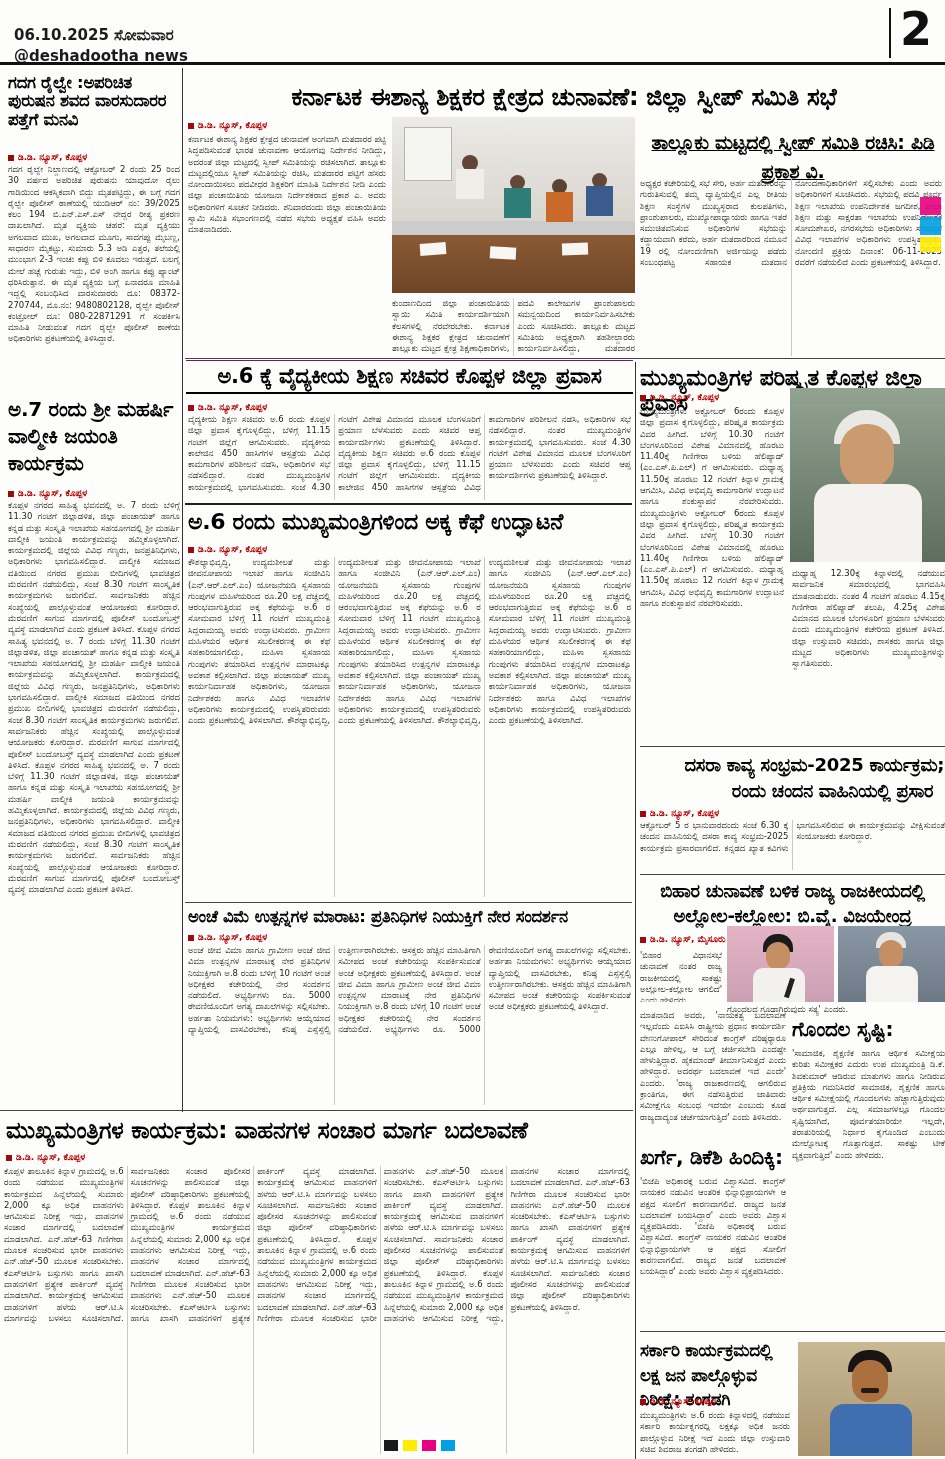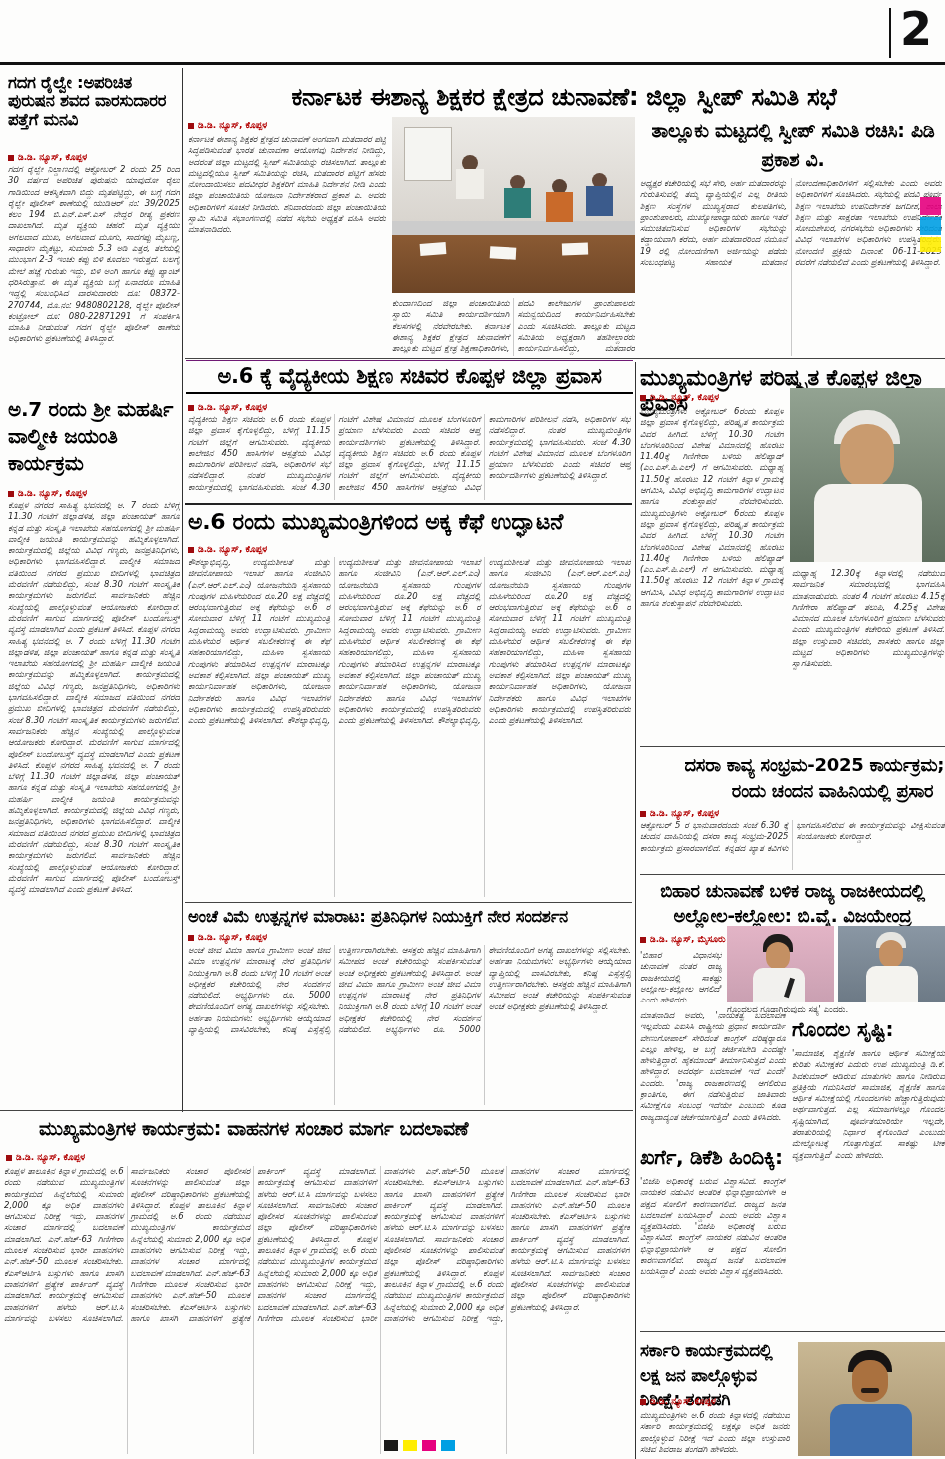--- a/index.html
+++ b/index.html
@@ -5,40 +5,44 @@
   html,body{margin:0;padding:0;background:#777;}
   #page{position:relative;width:945px;height:1459px;margin:0 auto;background:#fdfdfc;
         font-family:"DejaVu Sans","Liberation Sans",sans-serif;color:#1b1b1b;overflow:hidden;}
   .abs{position:absolute;}
   .rule-h{position:absolute;background:#111;}
   .rule-v{position:absolute;background:#333;width:1px;}
   .headline{font-weight:bold;color:#000;line-height:1.12;letter-spacing:-0.3px;}
   .byline{display:flex;align-items:center;gap:4px;font-weight:bold;color:#b30000;font-size:9px;}
   .bmark{width:6px;height:6px;background:#9e0b0e;display:inline-block;flex:0 0 auto;}
   .body-txt{font-size:8.5px;line-height:1.33;text-align:justify;color:#222;overflow:hidden;
-            word-break:break-word;hyphens:auto;font-style:italic;}
+            word-break:break-word;hyphens:auto;}
   .cols2{column-count:2;column-gap:8px;column-rule:1px solid #c9c9c9;}
   .cols3{column-count:3;column-gap:8px;column-rule:1px solid #c9c9c9;}
   .cols5{column-count:5;column-gap:7px;column-rule:1px solid #c9c9c9;}
   .center{text-align:center;}
   .photo{position:absolute;overflow:hidden;background:#ccc;}
   .regmark{position:absolute;opacity:.9;}
   .subhead2{font-weight:bold;font-size:19px;color:#000;letter-spacing:-0.3px;}
   
   .mast-top{font-weight:bold;font-size:8px;letter-spacing:1px;color:#000;}
   .mast{font-weight:900;font-style:italic;font-size:36px;color:#000;letter-spacing:1px;}
   .mast-tag{font-size:5.5px;color:#222;letter-spacing:2px;}
   .pgnum{font-weight:bold;font-size:46px;color:#111;line-height:1;}
   .caption{font-size:8.5px;color:#222;}
 </style>
 </head>
 <body>
 
 <div id="page">
 
+  <div class="abs" style="left:14px;top:26px;">
+    <div style="font-weight:bold;font-size:15px;">06.10.2025 ಸೋಮವಾರ</div>
+    <div style="font-weight:bold;font-size:15px;margin-top:3px;">@deshadootha news</div>
+  </div>
   <div class="abs" style="left:889px;top:8px;width:2px;height:50px;background:#111;"></div>
   <div class="abs pgnum" style="left:900px;top:6px;">2</div>
   <div class="rule-h" style="left:0;top:62px;width:945px;height:3px;"></div>
 
   <div class="rule-v" style="left:182px;top:68px;height:1044px;"></div>
   <div class="rule-v" style="left:635px;top:362px;height:1097px;"></div>
   <div class="rule-h" style="left:185px;top:358px;width:760px;height:1px;background:#444;"></div>
   <div class="rule-h" style="left:185px;top:503px;width:447px;height:2px;background:#222;"></div>
   <div class="rule-h" style="left:185px;top:902px;width:447px;height:1px;background:#444;"></div>
   <div class="rule-h" style="left:0;top:1110px;width:633px;height:1px;background:#444;"></div>
@@ -78,21 +82,21 @@
     <div class="abs" style="left:154px;top:75px;width:27px;height:30px;background:#c96a2a;"></div>
     <div class="abs" style="left:200px;top:56px;width:15px;height:15px;border-radius:50%;background:#63483a;"></div>
     <div class="abs" style="left:194px;top:69px;width:27px;height:30px;background:#3b5b8c;"></div>
     <div class="abs" style="left:0;top:118px;width:243px;height:58px;background:linear-gradient(#8a5a33,#6d4526);"></div>
     <div class="abs" style="left:28px;top:126px;width:26px;height:12px;background:#f7f6f2;transform:rotate(-4deg);"></div>
     <div class="abs" style="left:98px;top:130px;width:26px;height:12px;background:#f7f6f2;transform:rotate(3deg);"></div>
     <div class="abs" style="left:170px;top:126px;width:26px;height:12px;background:#f7f6f2;transform:rotate(-2deg);"></div>
   </div>
   <div class="abs body-txt cols2" style="left:392px;top:298px;width:243px;height:58px;">ಕುಂದಾಣದಿಂದ ಜಿಲ್ಲಾ ಪಂಚಾಯಿತಿಯ ಸ್ವಾಯಿ ಸಮಿತಿ ಕಾರ್ಯದರ್ಶಿಯಾಗಿ ಕೆಲಸಗಳಲ್ಲಿ ನೆರವೇರಬೇಕು. ಕರ್ನಾಟಕ ಈಶಾನ್ಯ ಶಿಕ್ಷಕರ ಕ್ಷೇತ್ರದ ಚುನಾವಣೆಗೆ ತಾಲ್ಲೂಕು ಮಟ್ಟದ ಕ್ಷೇತ್ರ ಶಿಕ್ಷಣಾಧಿಕಾರಿಗಳು, ಪದವಿ ಕಾಲೇಜುಗಳ ಪ್ರಾಂಶುಪಾಲರು ಸಮನ್ವಯದಿಂದ ಕಾರ್ಯನಿರ್ವಹಿಸಬೇಕು ಎಂದು ಸೂಚಿಸಿದರು. ತಾಲ್ಲೂಕು ಮಟ್ಟದ ಸಮಿತಿಯ ಅಧ್ಯಕ್ಷರಾಗಿ ತಹಶೀಲ್ದಾರರು ಕಾರ್ಯನಿರ್ವಹಿಸಲಿದ್ದು, ಮತದಾರರ ನೋಂದಣಿಗೆ ಅಗತ್ಯ ಕ್ರಮ ಕೈಗೊಳ್ಳಬೇಕು ಎಂದು ತಿಳಿಸಿದರು.</div>
 
-  <div class="abs headline center subhead2" style="left:648px;top:116px;width:290px;font-size:19px;line-height:1.5;">ತಾಲ್ಲೂಕು ಮಟ್ಟದಲ್ಲಿ ಸ್ವೀಪ್ ಸಮಿತಿ ರಚಿಸಿ: ಪಿಡಿ ಪ್ರಕಾಶ ವಿ.</div>
+  <div class="abs headline center subhead2" style="left:648px;top:128px;width:290px;font-size:19px;line-height:1.5;text-decoration:underline;">ತಾಲ್ಲೂಕು ಮಟ್ಟದಲ್ಲಿ ಸ್ವೀಪ್ ಸಮಿತಿ ರಚಿಸಿ: ಪಿಡಿ ಪ್ರಕಾಶ ವಿ.</div>
   <div class="abs body-txt cols2" style="left:640px;top:178px;width:302px;height:178px;">ಅಧ್ಯಕ್ಷರ ಕಚೇರಿಯಲ್ಲಿ ಸಭೆ ಸೇರಿ, ಅರ್ಹ ಮತದಾರರನ್ನು ಗುರುತಿಸುವಲ್ಲಿ ತಮ್ಮ ವ್ಯಾಪ್ತಿಯಲ್ಲಿನ ಎಲ್ಲ ರೀತಿಯ ಶಿಕ್ಷಣ ಸಂಸ್ಥೆಗಳ ಮುಖ್ಯಸ್ಥರಾದ ಕುಲಪತಿಗಳು, ಪ್ರಾಂಶುಪಾಲರು, ಮುಖ್ಯೋಪಾಧ್ಯಾಯರು ಹಾಗೂ ಇತರೆ ಸಮುಚಿತವೆನಿಸುವ ಅಧಿಕಾರಿಗಳ ಸಭೆಯನ್ನು ಕಡ್ಡಾಯವಾಗಿ ಕರೆದು, ಅರ್ಹ ಮತದಾರರಿಂದ ನಮೂನೆ 19 ರಲ್ಲಿ ನೋಂದಣಿಗಾಗಿ ಅರ್ಜಿಯನ್ನು ಪಡೆದು ಸಂಬಂಧಪಟ್ಟ ಸಹಾಯಕ ಮತದಾನ ನೋಂದಣಾಧಿಕಾರಿಗಳಿಗೆ ಸಲ್ಲಿಸಬೇಕು ಎಂದು ಅವರು ಅಧಿಕಾರಿಗಳಿಗೆ ಸೂಚಿಸಿದರು. ಸಭೆಯಲ್ಲಿ ಪದವಿ ಪೂರ್ವ ಶಿಕ್ಷಣ ಇಲಾಖೆಯ ಉಪನಿರ್ದೇಶಕ ಜಗದೀಶ, ಶಾಲಾ ಶಿಕ್ಷಣ ಮತ್ತು ಸಾಕ್ಷರತಾ ಇಲಾಖೆಯ ಉಪನಿರ್ದೇಶಕ ಸೋಮಶೇಖರ, ನಗರಸಭೆಯ ಅಧಿಕಾರಿಗಳು ಸೇರಿದಂತೆ ವಿವಿಧ ಇಲಾಖೆಗಳ ಅಧಿಕಾರಿಗಳು ಉಪಸ್ಥಿತರಿದ್ದರು. ನೋಂದಣಿ ಪ್ರಕ್ರಿಯೆ ದಿನಾಂಕ: 06-11-2025 ರವರೆಗೆ ನಡೆಯಲಿದೆ ಎಂದು ಪ್ರಕಟಣೆಯಲ್ಲಿ ತಿಳಿಸಿದ್ದಾರೆ.</div>
 
   <div class="abs" style="left:186px;top:360px;width:447px;border-top:1px solid #701a75;">
     <div class="headline center" style="font-size:21px;padding:4px 0 3px 0;border-bottom:2px solid #000;">ಅ.6 ಕ್ಕೆ ವೈದ್ಯಕೀಯ ಶಿಕ್ಷಣ ಸಚಿವರ ಕೊಪ್ಪಳ ಜಿಲ್ಲಾ ಪ್ರವಾಸ</div>
   </div>
   <div class="abs byline" style="left:188px;top:402px;">
     <span class="bmark"></span>
     <span>ಡಿ.ಡಿ. ನ್ಯೂಸ್, ಕೊಪ್ಪಳ</span>
   </div>
   <div class="abs body-txt cols3" style="left:188px;top:414px;width:443px;height:86px;">ವೈದ್ಯಕೀಯ ಶಿಕ್ಷಣ ಸಚಿವರು ಅ.6 ರಂದು ಕೊಪ್ಪಳ ಜಿಲ್ಲಾ ಪ್ರವಾಸ ಕೈಗೊಳ್ಳಲಿದ್ದು, ಬೆಳಿಗ್ಗೆ 11.15 ಗಂಟೆಗೆ ಜಿಲ್ಲೆಗೆ ಆಗಮಿಸುವರು. ವೈದ್ಯಕೀಯ ಕಾಲೇಜಿನ 450 ಹಾಸಿಗೆಗಳ ಆಸ್ಪತ್ರೆಯ ವಿವಿಧ ಕಾಮಗಾರಿಗಳ ಪರಿಶೀಲನೆ ನಡೆಸಿ, ಅಧಿಕಾರಿಗಳ ಸಭೆ ನಡೆಸಲಿದ್ದಾರೆ. ನಂತರ ಮುಖ್ಯಮಂತ್ರಿಗಳ ಕಾರ್ಯಕ್ರಮದಲ್ಲಿ ಭಾಗವಹಿಸುವರು. ಸಂಜೆ 4.30 ಗಂಟೆಗೆ ವಿಶೇಷ ವಿಮಾನದ ಮೂಲಕ ಬೆಂಗಳೂರಿಗೆ ಪ್ರಯಾಣ ಬೆಳೆಸುವರು ಎಂದು ಸಚಿವರ ಆಪ್ತ ಕಾರ್ಯದರ್ಶಿಗಳು ಪ್ರಕಟಣೆಯಲ್ಲಿ ತಿಳಿಸಿದ್ದಾರೆ. ವೈದ್ಯಕೀಯ ಶಿಕ್ಷಣ ಸಚಿವರು ಅ.6 ರಂದು ಕೊಪ್ಪಳ ಜಿಲ್ಲಾ ಪ್ರವಾಸ ಕೈಗೊಳ್ಳಲಿದ್ದು, ಬೆಳಿಗ್ಗೆ 11.15 ಗಂಟೆಗೆ ಜಿಲ್ಲೆಗೆ ಆಗಮಿಸುವರು. ವೈದ್ಯಕೀಯ ಕಾಲೇಜಿನ 450 ಹಾಸಿಗೆಗಳ ಆಸ್ಪತ್ರೆಯ ವಿವಿಧ ಕಾಮಗಾರಿಗಳ ಪರಿಶೀಲನೆ ನಡೆಸಿ, ಅಧಿಕಾರಿಗಳ ಸಭೆ ನಡೆಸಲಿದ್ದಾರೆ. ನಂತರ ಮುಖ್ಯಮಂತ್ರಿಗಳ ಕಾರ್ಯಕ್ರಮದಲ್ಲಿ ಭಾಗವಹಿಸುವರು. ಸಂಜೆ 4.30 ಗಂಟೆಗೆ ವಿಶೇಷ ವಿಮಾನದ ಮೂಲಕ ಬೆಂಗಳೂರಿಗೆ ಪ್ರಯಾಣ ಬೆಳೆಸುವರು ಎಂದು ಸಚಿವರ ಆಪ್ತ ಕಾರ್ಯದರ್ಶಿಗಳು ಪ್ರಕಟಣೆಯಲ್ಲಿ ತಿಳಿಸಿದ್ದಾರೆ.</div>
@@ -104,21 +108,21 @@
   </div>
   <div class="abs body-txt cols3" style="left:188px;top:557px;width:443px;height:340px;">ಕೌಶಲ್ಯಾಭಿವೃದ್ಧಿ, ಉದ್ಯಮಶೀಲತೆ ಮತ್ತು ಜೀವನೋಪಾಯ ಇಲಾಖೆ ಹಾಗೂ ಸಂಜೀವಿನಿ (ಎನ್.ಆರ್.ಎಲ್.ಎಂ) ಯೋಜನೆಯಡಿ ಸ್ವಸಹಾಯ ಗುಂಪುಗಳ ಮಹಿಳೆಯರಿಂದ ರೂ.20 ಲಕ್ಷ ವೆಚ್ಚದಲ್ಲಿ ಆರಂಭವಾಗುತ್ತಿರುವ ಅಕ್ಕ ಕೆಫೆಯನ್ನು ಅ.6 ರ ಸೋಮವಾರ ಬೆಳಿಗ್ಗೆ 11 ಗಂಟೆಗೆ ಮುಖ್ಯಮಂತ್ರಿ ಸಿದ್ದರಾಮಯ್ಯ ಅವರು ಉದ್ಘಾಟಿಸುವರು. ಗ್ರಾಮೀಣ ಮಹಿಳೆಯರ ಆರ್ಥಿಕ ಸಬಲೀಕರಣಕ್ಕೆ ಈ ಕೆಫೆ ಸಹಕಾರಿಯಾಗಲಿದ್ದು, ಮಹಿಳಾ ಸ್ವಸಹಾಯ ಗುಂಪುಗಳು ತಯಾರಿಸಿದ ಉತ್ಪನ್ನಗಳ ಮಾರಾಟಕ್ಕೂ ಅವಕಾಶ ಕಲ್ಪಿಸಲಾಗಿದೆ. ಜಿಲ್ಲಾ ಪಂಚಾಯತ್ ಮುಖ್ಯ ಕಾರ್ಯನಿರ್ವಾಹಕ ಅಧಿಕಾರಿಗಳು, ಯೋಜನಾ ನಿರ್ದೇಶಕರು ಹಾಗೂ ವಿವಿಧ ಇಲಾಖೆಗಳ ಅಧಿಕಾರಿಗಳು ಕಾರ್ಯಕ್ರಮದಲ್ಲಿ ಉಪಸ್ಥಿತರಿರುವರು ಎಂದು ಪ್ರಕಟಣೆಯಲ್ಲಿ ತಿಳಿಸಲಾಗಿದೆ. ಕೌಶಲ್ಯಾಭಿವೃದ್ಧಿ, ಉದ್ಯಮಶೀಲತೆ ಮತ್ತು ಜೀವನೋಪಾಯ ಇಲಾಖೆ ಹಾಗೂ ಸಂಜೀವಿನಿ (ಎನ್.ಆರ್.ಎಲ್.ಎಂ) ಯೋಜನೆಯಡಿ ಸ್ವಸಹಾಯ ಗುಂಪುಗಳ ಮಹಿಳೆಯರಿಂದ ರೂ.20 ಲಕ್ಷ ವೆಚ್ಚದಲ್ಲಿ ಆರಂಭವಾಗುತ್ತಿರುವ ಅಕ್ಕ ಕೆಫೆಯನ್ನು ಅ.6 ರ ಸೋಮವಾರ ಬೆಳಿಗ್ಗೆ 11 ಗಂಟೆಗೆ ಮುಖ್ಯಮಂತ್ರಿ ಸಿದ್ದರಾಮಯ್ಯ ಅವರು ಉದ್ಘಾಟಿಸುವರು. ಗ್ರಾಮೀಣ ಮಹಿಳೆಯರ ಆರ್ಥಿಕ ಸಬಲೀಕರಣಕ್ಕೆ ಈ ಕೆಫೆ ಸಹಕಾರಿಯಾಗಲಿದ್ದು, ಮಹಿಳಾ ಸ್ವಸಹಾಯ ಗುಂಪುಗಳು ತಯಾರಿಸಿದ ಉತ್ಪನ್ನಗಳ ಮಾರಾಟಕ್ಕೂ ಅವಕಾಶ ಕಲ್ಪಿಸಲಾಗಿದೆ. ಜಿಲ್ಲಾ ಪಂಚಾಯತ್ ಮುಖ್ಯ ಕಾರ್ಯನಿರ್ವಾಹಕ ಅಧಿಕಾರಿಗಳು, ಯೋಜನಾ ನಿರ್ದೇಶಕರು ಹಾಗೂ ವಿವಿಧ ಇಲಾಖೆಗಳ ಅಧಿಕಾರಿಗಳು ಕಾರ್ಯಕ್ರಮದಲ್ಲಿ ಉಪಸ್ಥಿತರಿರುವರು ಎಂದು ಪ್ರಕಟಣೆಯಲ್ಲಿ ತಿಳಿಸಲಾಗಿದೆ. ಕೌಶಲ್ಯಾಭಿವೃದ್ಧಿ, ಉದ್ಯಮಶೀಲತೆ ಮತ್ತು ಜೀವನೋಪಾಯ ಇಲಾಖೆ ಹಾಗೂ ಸಂಜೀವಿನಿ (ಎನ್.ಆರ್.ಎಲ್.ಎಂ) ಯೋಜನೆಯಡಿ ಸ್ವಸಹಾಯ ಗುಂಪುಗಳ ಮಹಿಳೆಯರಿಂದ ರೂ.20 ಲಕ್ಷ ವೆಚ್ಚದಲ್ಲಿ ಆರಂಭವಾಗುತ್ತಿರುವ ಅಕ್ಕ ಕೆಫೆಯನ್ನು ಅ.6 ರ ಸೋಮವಾರ ಬೆಳಿಗ್ಗೆ 11 ಗಂಟೆಗೆ ಮುಖ್ಯಮಂತ್ರಿ ಸಿದ್ದರಾಮಯ್ಯ ಅವರು ಉದ್ಘಾಟಿಸುವರು. ಗ್ರಾಮೀಣ ಮಹಿಳೆಯರ ಆರ್ಥಿಕ ಸಬಲೀಕರಣಕ್ಕೆ ಈ ಕೆಫೆ ಸಹಕಾರಿಯಾಗಲಿದ್ದು, ಮಹಿಳಾ ಸ್ವಸಹಾಯ ಗುಂಪುಗಳು ತಯಾರಿಸಿದ ಉತ್ಪನ್ನಗಳ ಮಾರಾಟಕ್ಕೂ ಅವಕಾಶ ಕಲ್ಪಿಸಲಾಗಿದೆ. ಜಿಲ್ಲಾ ಪಂಚಾಯತ್ ಮುಖ್ಯ ಕಾರ್ಯನಿರ್ವಾಹಕ ಅಧಿಕಾರಿಗಳು, ಯೋಜನಾ ನಿರ್ದೇಶಕರು ಹಾಗೂ ವಿವಿಧ ಇಲಾಖೆಗಳ ಅಧಿಕಾರಿಗಳು ಕಾರ್ಯಕ್ರಮದಲ್ಲಿ ಉಪಸ್ಥಿತರಿರುವರು ಎಂದು ಪ್ರಕಟಣೆಯಲ್ಲಿ ತಿಳಿಸಲಾಗಿದೆ.</div>
 
   <div class="abs headline" style="left:188px;top:908px;width:443px;font-size:16.5px;">ಅಂಚೆ ವಿಮೆ ಉತ್ಪನ್ನಗಳ ಮಾರಾಟ: ಪ್ರತಿನಿಧಿಗಳ ನಿಯುಕ್ತಿಗೆ ನೇರ ಸಂದರ್ಶನ</div>
   <div class="abs byline" style="left:188px;top:932px;">
     <span class="bmark"></span>
     <span>ಡಿ.ಡಿ. ನ್ಯೂಸ್, ಕೊಪ್ಪಳ</span>
   </div>
   <div class="abs body-txt cols3" style="left:188px;top:945px;width:443px;height:160px;">ಅಂಚೆ ಜೀವ ವಿಮಾ ಹಾಗೂ ಗ್ರಾಮೀಣ ಅಂಚೆ ಜೀವ ವಿಮಾ ಉತ್ಪನ್ನಗಳ ಮಾರಾಟಕ್ಕೆ ನೇರ ಪ್ರತಿನಿಧಿಗಳ ನಿಯುಕ್ತಿಗಾಗಿ ಅ.8 ರಂದು ಬೆಳಿಗ್ಗೆ 10 ಗಂಟೆಗೆ ಅಂಚೆ ಅಧೀಕ್ಷಕರ ಕಚೇರಿಯಲ್ಲಿ ನೇರ ಸಂದರ್ಶನ ನಡೆಯಲಿದೆ. ಅಭ್ಯರ್ಥಿಗಳು ರೂ. 5000 ಠೇವಣಿಯೊಂದಿಗೆ ಅಗತ್ಯ ದಾಖಲೆಗಳನ್ನು ಸಲ್ಲಿಸಬೇಕು. ಅರ್ಹತಾ ನಿಯಮಗಳು: ಅಭ್ಯರ್ಥಿಗಳು ಆಯ್ಕೆಯಾದ ವ್ಯಾಪ್ತಿಯಲ್ಲಿ ವಾಸವಿರಬೇಕು, ಕನಿಷ್ಠ ಎಸ್ಸೆಸ್ಸೆಲ್ಸಿ ಉತ್ತೀರ್ಣರಾಗಿರಬೇಕು. ಆಸಕ್ತರು ಹೆಚ್ಚಿನ ಮಾಹಿತಿಗಾಗಿ ಸಮೀಪದ ಅಂಚೆ ಕಚೇರಿಯನ್ನು ಸಂಪರ್ಕಿಸುವಂತೆ ಅಂಚೆ ಅಧೀಕ್ಷಕರು ಪ್ರಕಟಣೆಯಲ್ಲಿ ತಿಳಿಸಿದ್ದಾರೆ. ಅಂಚೆ ಜೀವ ವಿಮಾ ಹಾಗೂ ಗ್ರಾಮೀಣ ಅಂಚೆ ಜೀವ ವಿಮಾ ಉತ್ಪನ್ನಗಳ ಮಾರಾಟಕ್ಕೆ ನೇರ ಪ್ರತಿನಿಧಿಗಳ ನಿಯುಕ್ತಿಗಾಗಿ ಅ.8 ರಂದು ಬೆಳಿಗ್ಗೆ 10 ಗಂಟೆಗೆ ಅಂಚೆ ಅಧೀಕ್ಷಕರ ಕಚೇರಿಯಲ್ಲಿ ನೇರ ಸಂದರ್ಶನ ನಡೆಯಲಿದೆ. ಅಭ್ಯರ್ಥಿಗಳು ರೂ. 5000 ಠೇವಣಿಯೊಂದಿಗೆ ಅಗತ್ಯ ದಾಖಲೆಗಳನ್ನು ಸಲ್ಲಿಸಬೇಕು. ಅರ್ಹತಾ ನಿಯಮಗಳು: ಅಭ್ಯರ್ಥಿಗಳು ಆಯ್ಕೆಯಾದ ವ್ಯಾಪ್ತಿಯಲ್ಲಿ ವಾಸವಿರಬೇಕು, ಕನಿಷ್ಠ ಎಸ್ಸೆಸ್ಸೆಲ್ಸಿ ಉತ್ತೀರ್ಣರಾಗಿರಬೇಕು. ಆಸಕ್ತರು ಹೆಚ್ಚಿನ ಮಾಹಿತಿಗಾಗಿ ಸಮೀಪದ ಅಂಚೆ ಕಚೇರಿಯನ್ನು ಸಂಪರ್ಕಿಸುವಂತೆ ಅಂಚೆ ಅಧೀಕ್ಷಕರು ಪ್ರಕಟಣೆಯಲ್ಲಿ ತಿಳಿಸಿದ್ದಾರೆ.</div>
 
-  <div class="abs headline" style="left:6px;top:1118px;width:624px;font-size:19px;margin-left:33px;">ಮುಖ್ಯಮಂತ್ರಿಗಳ ಕಾರ್ಯಕ್ರಮ: ವಾಹನಗಳ ಸಂಚಾರ ಮಾರ್ಗ ಬದಲಾವಣೆ</div>
+  <div class="abs headline" style="left:6px;top:1118px;width:624px;font-size:23px;">ಮುಖ್ಯಮಂತ್ರಿಗಳ ಕಾರ್ಯಕ್ರಮ: ವಾಹನಗಳ ಸಂಚಾರ ಮಾರ್ಗ ಬದಲಾವಣೆ</div>
   <div class="abs byline" style="left:6px;top:1152px;">
     <span class="bmark"></span>
     <span>ಡಿ.ಡಿ. ನ್ಯೂಸ್, ಕೊಪ್ಪಳ</span>
   </div>
   <div class="abs body-txt cols5" style="left:4px;top:1166px;width:626px;height:288px;">ಕೊಪ್ಪಳ ತಾಲೂಕಿನ ಕಿನ್ನಾಳ ಗ್ರಾಮದಲ್ಲಿ ಅ.6 ರಂದು ನಡೆಯುವ ಮುಖ್ಯಮಂತ್ರಿಗಳ ಕಾರ್ಯಕ್ರಮದ ಹಿನ್ನೆಲೆಯಲ್ಲಿ ಸುಮಾರು 2,000 ಕ್ಕೂ ಅಧಿಕ ವಾಹನಗಳು ಆಗಮಿಸುವ ನಿರೀಕ್ಷೆ ಇದ್ದು, ವಾಹನಗಳ ಸಂಚಾರ ಮಾರ್ಗದಲ್ಲಿ ಬದಲಾವಣೆ ಮಾಡಲಾಗಿದೆ. ಎನ್.ಹೆಚ್-63 ಗಿಣಿಗೇರಾ ಮೂಲಕ ಸಂಚರಿಸುವ ಭಾರೀ ವಾಹನಗಳು ಎನ್.ಹೆಚ್-50 ಮೂಲಕ ಸಂಚರಿಸಬೇಕು. ಕೆಎಸ್ಆರ್ಟಿಸಿ ಬಸ್ಸುಗಳು ಹಾಗೂ ಖಾಸಗಿ ವಾಹನಗಳಿಗೆ ಪ್ರತ್ಯೇಕ ಪಾರ್ಕಿಂಗ್ ವ್ಯವಸ್ಥೆ ಮಾಡಲಾಗಿದೆ. ಕಾರ್ಯಕ್ರಮಕ್ಕೆ ಆಗಮಿಸುವ ವಾಹನಗಳಿಗೆ ಹಳೆಯ ಆರ್.ಟಿ.ಸಿ ಮಾರ್ಗವನ್ನು ಬಳಸಲು ಸೂಚಿಸಲಾಗಿದೆ. ಸಾರ್ವಜನಿಕರು ಸಂಚಾರ ಪೊಲೀಸರ ಸೂಚನೆಗಳನ್ನು ಪಾಲಿಸುವಂತೆ ಜಿಲ್ಲಾ ಪೊಲೀಸ್ ವರಿಷ್ಠಾಧಿಕಾರಿಗಳು ಪ್ರಕಟಣೆಯಲ್ಲಿ ತಿಳಿಸಿದ್ದಾರೆ. ಕೊಪ್ಪಳ ತಾಲೂಕಿನ ಕಿನ್ನಾಳ ಗ್ರಾಮದಲ್ಲಿ ಅ.6 ರಂದು ನಡೆಯುವ ಮುಖ್ಯಮಂತ್ರಿಗಳ ಕಾರ್ಯಕ್ರಮದ ಹಿನ್ನೆಲೆಯಲ್ಲಿ ಸುಮಾರು 2,000 ಕ್ಕೂ ಅಧಿಕ ವಾಹನಗಳು ಆಗಮಿಸುವ ನಿರೀಕ್ಷೆ ಇದ್ದು, ವಾಹನಗಳ ಸಂಚಾರ ಮಾರ್ಗದಲ್ಲಿ ಬದಲಾವಣೆ ಮಾಡಲಾಗಿದೆ. ಎನ್.ಹೆಚ್-63 ಗಿಣಿಗೇರಾ ಮೂಲಕ ಸಂಚರಿಸುವ ಭಾರೀ ವಾಹನಗಳು ಎನ್.ಹೆಚ್-50 ಮೂಲಕ ಸಂಚರಿಸಬೇಕು. ಕೆಎಸ್ಆರ್ಟಿಸಿ ಬಸ್ಸುಗಳು ಹಾಗೂ ಖಾಸಗಿ ವಾಹನಗಳಿಗೆ ಪ್ರತ್ಯೇಕ ಪಾರ್ಕಿಂಗ್ ವ್ಯವಸ್ಥೆ ಮಾಡಲಾಗಿದೆ. ಕಾರ್ಯಕ್ರಮಕ್ಕೆ ಆಗಮಿಸುವ ವಾಹನಗಳಿಗೆ ಹಳೆಯ ಆರ್.ಟಿ.ಸಿ ಮಾರ್ಗವನ್ನು ಬಳಸಲು ಸೂಚಿಸಲಾಗಿದೆ. ಸಾರ್ವಜನಿಕರು ಸಂಚಾರ ಪೊಲೀಸರ ಸೂಚನೆಗಳನ್ನು ಪಾಲಿಸುವಂತೆ ಜಿಲ್ಲಾ ಪೊಲೀಸ್ ವರಿಷ್ಠಾಧಿಕಾರಿಗಳು ಪ್ರಕಟಣೆಯಲ್ಲಿ ತಿಳಿಸಿದ್ದಾರೆ. ಕೊಪ್ಪಳ ತಾಲೂಕಿನ ಕಿನ್ನಾಳ ಗ್ರಾಮದಲ್ಲಿ ಅ.6 ರಂದು ನಡೆಯುವ ಮುಖ್ಯಮಂತ್ರಿಗಳ ಕಾರ್ಯಕ್ರಮದ ಹಿನ್ನೆಲೆಯಲ್ಲಿ ಸುಮಾರು 2,000 ಕ್ಕೂ ಅಧಿಕ ವಾಹನಗಳು ಆಗಮಿಸುವ ನಿರೀಕ್ಷೆ ಇದ್ದು, ವಾಹನಗಳ ಸಂಚಾರ ಮಾರ್ಗದಲ್ಲಿ ಬದಲಾವಣೆ ಮಾಡಲಾಗಿದೆ. ಎನ್.ಹೆಚ್-63 ಗಿಣಿಗೇರಾ ಮೂಲಕ ಸಂಚರಿಸುವ ಭಾರೀ ವಾಹನಗಳು ಎನ್.ಹೆಚ್-50 ಮೂಲಕ ಸಂಚರಿಸಬೇಕು. ಕೆಎಸ್ಆರ್ಟಿಸಿ ಬಸ್ಸುಗಳು ಹಾಗೂ ಖಾಸಗಿ ವಾಹನಗಳಿಗೆ ಪ್ರತ್ಯೇಕ ಪಾರ್ಕಿಂಗ್ ವ್ಯವಸ್ಥೆ ಮಾಡಲಾಗಿದೆ. ಕಾರ್ಯಕ್ರಮಕ್ಕೆ ಆಗಮಿಸುವ ವಾಹನಗಳಿಗೆ ಹಳೆಯ ಆರ್.ಟಿ.ಸಿ ಮಾರ್ಗವನ್ನು ಬಳಸಲು ಸೂಚಿಸಲಾಗಿದೆ. ಸಾರ್ವಜನಿಕರು ಸಂಚಾರ ಪೊಲೀಸರ ಸೂಚನೆಗಳನ್ನು ಪಾಲಿಸುವಂತೆ ಜಿಲ್ಲಾ ಪೊಲೀಸ್ ವರಿಷ್ಠಾಧಿಕಾರಿಗಳು ಪ್ರಕಟಣೆಯಲ್ಲಿ ತಿಳಿಸಿದ್ದಾರೆ. ಕೊಪ್ಪಳ ತಾಲೂಕಿನ ಕಿನ್ನಾಳ ಗ್ರಾಮದಲ್ಲಿ ಅ.6 ರಂದು ನಡೆಯುವ ಮುಖ್ಯಮಂತ್ರಿಗಳ ಕಾರ್ಯಕ್ರಮದ ಹಿನ್ನೆಲೆಯಲ್ಲಿ ಸುಮಾರು 2,000 ಕ್ಕೂ ಅಧಿಕ ವಾಹನಗಳು ಆಗಮಿಸುವ ನಿರೀಕ್ಷೆ ಇದ್ದು, ವಾಹನಗಳ ಸಂಚಾರ ಮಾರ್ಗದಲ್ಲಿ ಬದಲಾವಣೆ ಮಾಡಲಾಗಿದೆ. ಎನ್.ಹೆಚ್-63 ಗಿಣಿಗೇರಾ ಮೂಲಕ ಸಂಚರಿಸುವ ಭಾರೀ ವಾಹನಗಳು ಎನ್.ಹೆಚ್-50 ಮೂಲಕ ಸಂಚರಿಸಬೇಕು. ಕೆಎಸ್ಆರ್ಟಿಸಿ ಬಸ್ಸುಗಳು ಹಾಗೂ ಖಾಸಗಿ ವಾಹನಗಳಿಗೆ ಪ್ರತ್ಯೇಕ ಪಾರ್ಕಿಂಗ್ ವ್ಯವಸ್ಥೆ ಮಾಡಲಾಗಿದೆ. ಕಾರ್ಯಕ್ರಮಕ್ಕೆ ಆಗಮಿಸುವ ವಾಹನಗಳಿಗೆ ಹಳೆಯ ಆರ್.ಟಿ.ಸಿ ಮಾರ್ಗವನ್ನು ಬಳಸಲು ಸೂಚಿಸಲಾಗಿದೆ. ಸಾರ್ವಜನಿಕರು ಸಂಚಾರ ಪೊಲೀಸರ ಸೂಚನೆಗಳನ್ನು ಪಾಲಿಸುವಂತೆ ಜಿಲ್ಲಾ ಪೊಲೀಸ್ ವರಿಷ್ಠಾಧಿಕಾರಿಗಳು ಪ್ರಕಟಣೆಯಲ್ಲಿ ತಿಳಿಸಿದ್ದಾರೆ.</div>
 
   <div class="abs headline" style="left:640px;top:366px;width:305px;font-size:22px;">ಮುಖ್ಯಮಂತ್ರಿಗಳ ಪರಿಷ್ಕೃತ ಕೊಪ್ಪಳ ಜಿಲ್ಲಾ ಪ್ರವಾಸ</div>
   <div class="abs byline" style="left:640px;top:392px;">
     <span class="bmark"></span>
     <span>ಡಿ.ಡಿ. ನ್ಯೂಸ್, ಕೊಪ್ಪಳ</span>
@@ -165,21 +169,21 @@
   <div class="abs headline" style="left:640px;top:1146px;width:146px;font-size:20px;">ಖರ್ಗೆ, ಡಿಕೆಶಿ ಹಿಂದಿಕ್ಕಿ:</div>
   <div class="abs body-txt" style="left:640px;top:1176px;width:146px;height:152px;">'ಬಿಜೆಪಿ ಅಧಿಕಾರಕ್ಕೆ ಬರುವ ವಿಶ್ವಾಸವಿದೆ. ಕಾಂಗ್ರೆಸ್ ನಾಯಕರ ನಡುವಿನ ಆಂತರಿಕ ಭಿನ್ನಾಭಿಪ್ರಾಯಗಳೇ ಆ ಪಕ್ಷದ ಸೋಲಿಗೆ ಕಾರಣವಾಗಲಿವೆ. ರಾಜ್ಯದ ಜನತೆ ಬದಲಾವಣೆ ಬಯಸಿದ್ದಾರೆ' ಎಂದು ಅವರು ವಿಶ್ವಾಸ ವ್ಯಕ್ತಪಡಿಸಿದರು. 'ಬಿಜೆಪಿ ಅಧಿಕಾರಕ್ಕೆ ಬರುವ ವಿಶ್ವಾಸವಿದೆ. ಕಾಂಗ್ರೆಸ್ ನಾಯಕರ ನಡುವಿನ ಆಂತರಿಕ ಭಿನ್ನಾಭಿಪ್ರಾಯಗಳೇ ಆ ಪಕ್ಷದ ಸೋಲಿಗೆ ಕಾರಣವಾಗಲಿವೆ. ರಾಜ್ಯದ ಜನತೆ ಬದಲಾವಣೆ ಬಯಸಿದ್ದಾರೆ' ಎಂದು ಅವರು ವಿಶ್ವಾಸ ವ್ಯಕ್ತಪಡಿಸಿದರು.</div>
   <div class="abs headline" style="left:792px;top:1018px;width:153px;font-size:20px;">ಗೊಂದಲ ಸೃಷ್ಟಿ:</div>
   <div class="abs body-txt" style="left:792px;top:1048px;width:153px;height:280px;">'ಸಾಮಾಜಿಕ, ಶೈಕ್ಷಣಿಕ ಹಾಗೂ ಆರ್ಥಿಕ ಸಮೀಕ್ಷೆಯ ಕುರಿತು ಸಮೀಕ್ಷಕರ ಎದುರು ಉಪ ಮುಖ್ಯಮಂತ್ರಿ ಡಿ.ಕೆ. ಶಿವಕುಮಾರ್ ಆಡಿರುವ ಮಾತುಗಳು ಹಾಗೂ ನೀಡಿರುವ ಪ್ರತಿಕ್ರಿಯೆ ಗಮನಿಸಿದರೆ ಸಾಮಾಜಿಕ, ಶೈಕ್ಷಣಿಕ ಹಾಗೂ ಆರ್ಥಿಕ ಸಮೀಕ್ಷೆಯಲ್ಲಿ ಗೊಂದಲಗಳು ಹೆಚ್ಚಾಗುತ್ತಿರುವುದು ಅರ್ಥವಾಗುತ್ತದೆ. ಎಲ್ಲ ಸಮಾಜಗಳಲ್ಲೂ ಗೊಂದಲ ಸೃಷ್ಟಿಯಾಗಿದೆ, ಪೂರ್ವತಯಾರಿಯೇ ಇಲ್ಲದೇ, ತರಾತುರಿಯಲ್ಲಿ ನಿರ್ಧಾರ ಕೈಗೊಂಡಿದೆ ಎಂಬುದು ಮೇಲ್ನೋಟಕ್ಕೆ ಗೊತ್ತಾಗುತ್ತದೆ. ಸಾಕಷ್ಟು ಟೀಕೆ ವ್ಯಕ್ತವಾಗುತ್ತಿದೆ' ಎಂದು ಹೇಳಿದರು.</div>
 
   <div class="abs headline" style="left:640px;top:1338px;width:154px;font-size:17px;line-height:1.45;">ಸರ್ಕಾರಿ ಕಾರ್ಯಕ್ರಮದಲ್ಲಿ ಲಕ್ಷ ಜನ ಪಾಲ್ಗೊಳ್ಳುವ ನಿರೀಕ್ಷೆ: ತಂಗಡಗಿ</div>
   <div class="abs byline" style="left:640px;top:1396px;">
     <span class="bmark"></span>
     <span>ಡಿ.ಡಿ. ನ್ಯೂಸ್,ಕೊಪ್ಪಳ</span>
   </div>
-  <div class="abs body-txt" style="left:640px;top:1410px;width:150px;height:46px;">ಮುಖ್ಯಮಂತ್ರಿಗಳು ಅ.6 ರಂದು ಕಿನ್ನಾಳದಲ್ಲಿ ನಡೆಯುವ ಸರ್ಕಾರಿ ಕಾರ್ಯಕ್ರಮದಲ್ಲಿ ಲಕ್ಷಕ್ಕೂ ಅಧಿಕ ಜನರು ಪಾಲ್ಗೊಳ್ಳುವ ನಿರೀಕ್ಷೆ ಇದೆ ಎಂದು ಜಿಲ್ಲಾ ಉಸ್ತುವಾರಿ ಸಚಿವ ಶಿವರಾಜ ತಂಗಡಗಿ ಹೇಳಿದರು.</div>
+  <div class="abs body-txt" style="left:640px;top:1410px;width:150px;height:46px;">ಮುಖ್ಯಮಂತ್ರಿಗಳು ಅ.6 ರಂದು ಕಿನ್ನಾಳದಲ್ಲಿ ನಡೆಯುವ ಸರ್ಕಾರಿ ಕಾರ್ಯಕ್ನಗರದ್ಲಿ ಲಕ್ಷಕ್ಕೂ ಅಧಿಕ ಜನರು ಪಾಲ್ಗೊಳ್ಳುವ ನಿರೀಕ್ಷೆ ಇದೆ ಎಂದು ಜಿಲ್ಲಾ ಉಸ್ತುವಾರಿ ಸಚಿವ ಶಿವರಾಜ ತಂಗಡಗಿ ಹೇಳಿದರು.</div>
   <div class="photo" style="left:798px;top:1342px;width:147px;height:114px;">
     <div class="abs" style="left:0;top:0;width:147px;height:114px;background:linear-gradient(#c9b894,#a8946f);"></div>
     <div class="abs" style="left:50px;top:8px;width:44px;height:22px;border-radius:20px 20px 0 0;background:#171413;"></div>
     <div class="abs" style="left:54px;top:18px;width:36px;height:42px;border-radius:17px;background:#aa713f;"></div>
     <div class="abs" style="left:63px;top:46px;width:18px;height:5px;border-radius:2px;background:#241a14;"></div>
     <div class="abs" style="left:32px;top:62px;width:82px;height:52px;border-radius:14px 14px 0 0;background:#3f6fae;"></div>
   </div>
 
   <div class="regmark" style="left:920px;top:197px;width:21px;height:18px;background:#e6007e;"></div>
   <div class="regmark" style="left:920px;top:217px;width:21px;height:18px;background:#009fe3;"></div>

